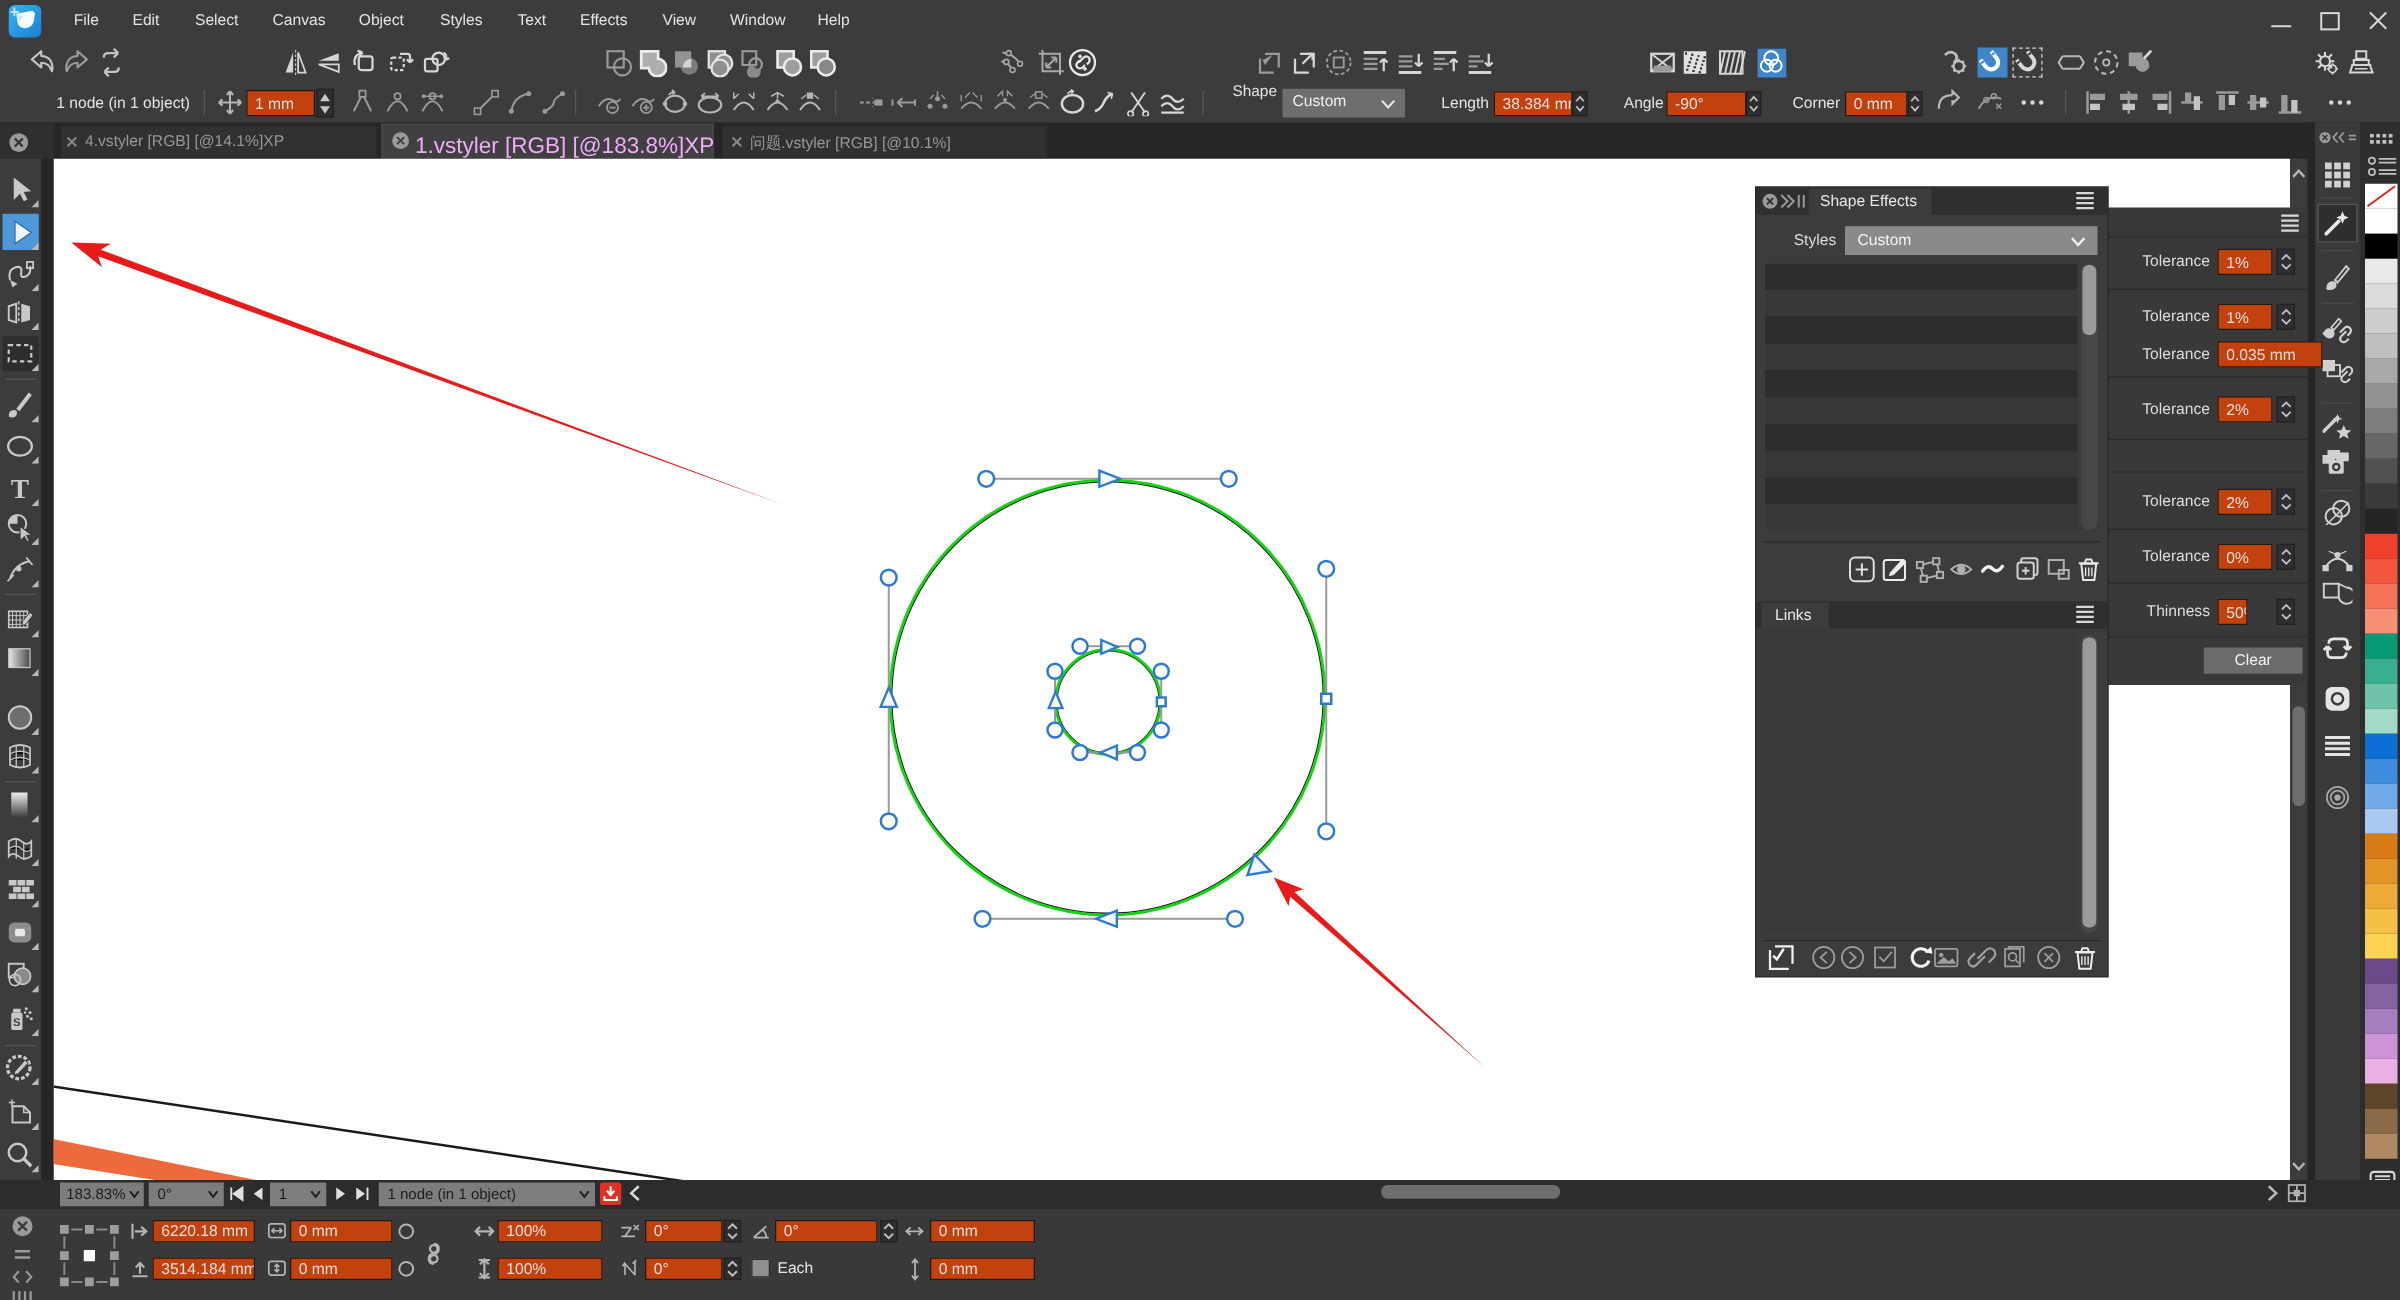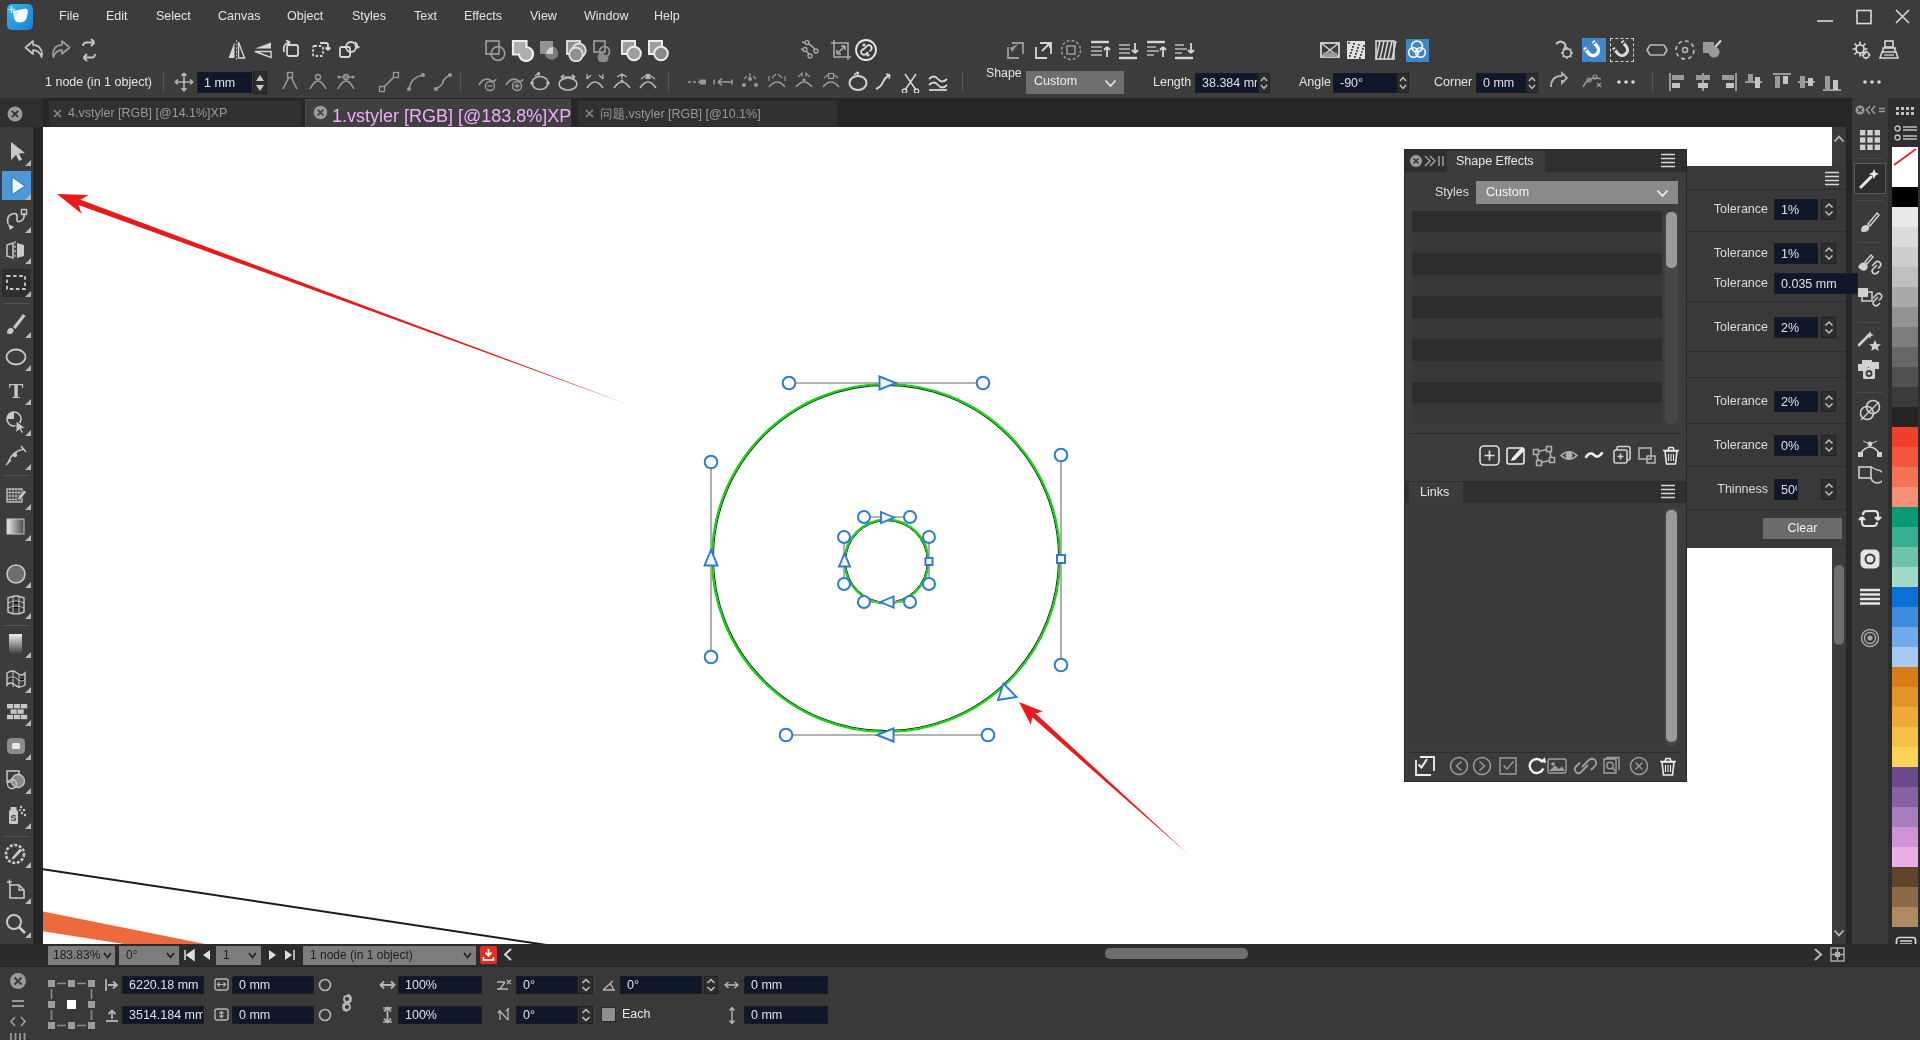--- a/index.html
+++ b/index.html
@@ -1,20 +1,20 @@
 <!DOCTYPE html>
 <html><head>
 <meta charset="utf-8">
 <style>
 *{margin:0;padding:0;box-sizing:border-box;}
 html,body{width:1920px;height:1040px;overflow:hidden;background:#3c3c3c;font-family:"Liberation Sans",sans-serif;}
 .abs{position:absolute;}
 body{position:relative;}
 .txt{color:#e4e4e4;font-size:13px;white-space:nowrap;}
-.ibox{background:#0f172a;border:1px solid #1c1c1c;color:#e0e0e0;font-size:12.5px;line-height:20px;padding-left:6px;white-space:nowrap;overflow:hidden;}
+.ibox{background:#c2410c;border:1px solid #1c1c1c;color:#e0e0e0;font-size:12.5px;line-height:20px;padding-left:6px;white-space:nowrap;overflow:hidden;}
 .ddl{background:#6e6e6e;color:#f0f0f0;font-size:12.5px;line-height:21px;padding-left:8px;}
 svg{display:block;}
 .spin{display:flex;flex-direction:column;justify-content:center;align-items:center;background:#2e2e2e;border:1px solid #222;}
 </style>
 </head>
 <body>
 
 <div class="abs" style="left:0;top:0;width:1920px;height:33px;background:#3c3c3c;"></div>
 <div class="abs" style="left:7px;top:4px;width:26px;height:26px;border-radius:5px;background:linear-gradient(135deg,#36b3ef 0%,#1b7fd4 100%);"></div>
 <svg class="abs" style="left:7px;top:4px;" width="26" height="26" viewBox="0 0 26 26">

